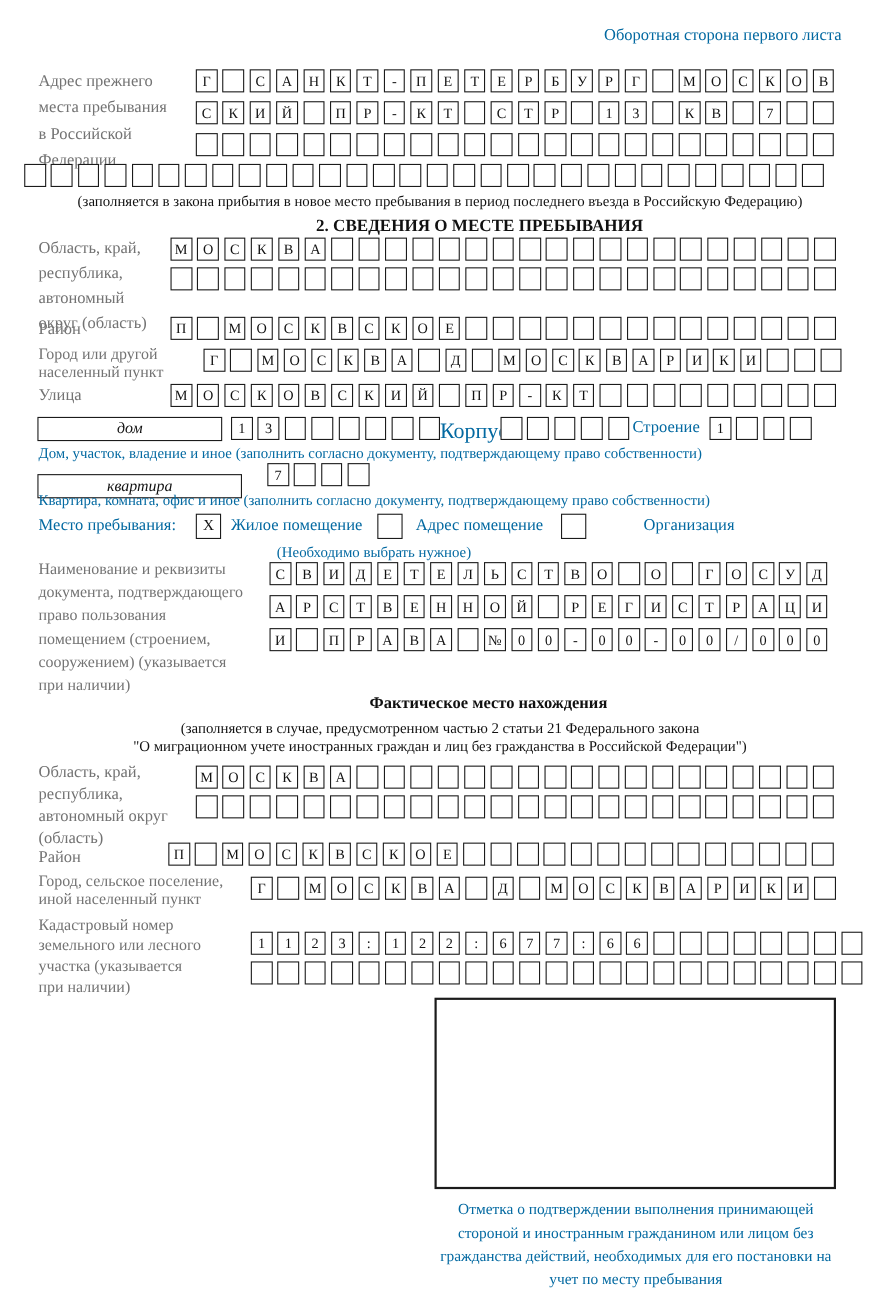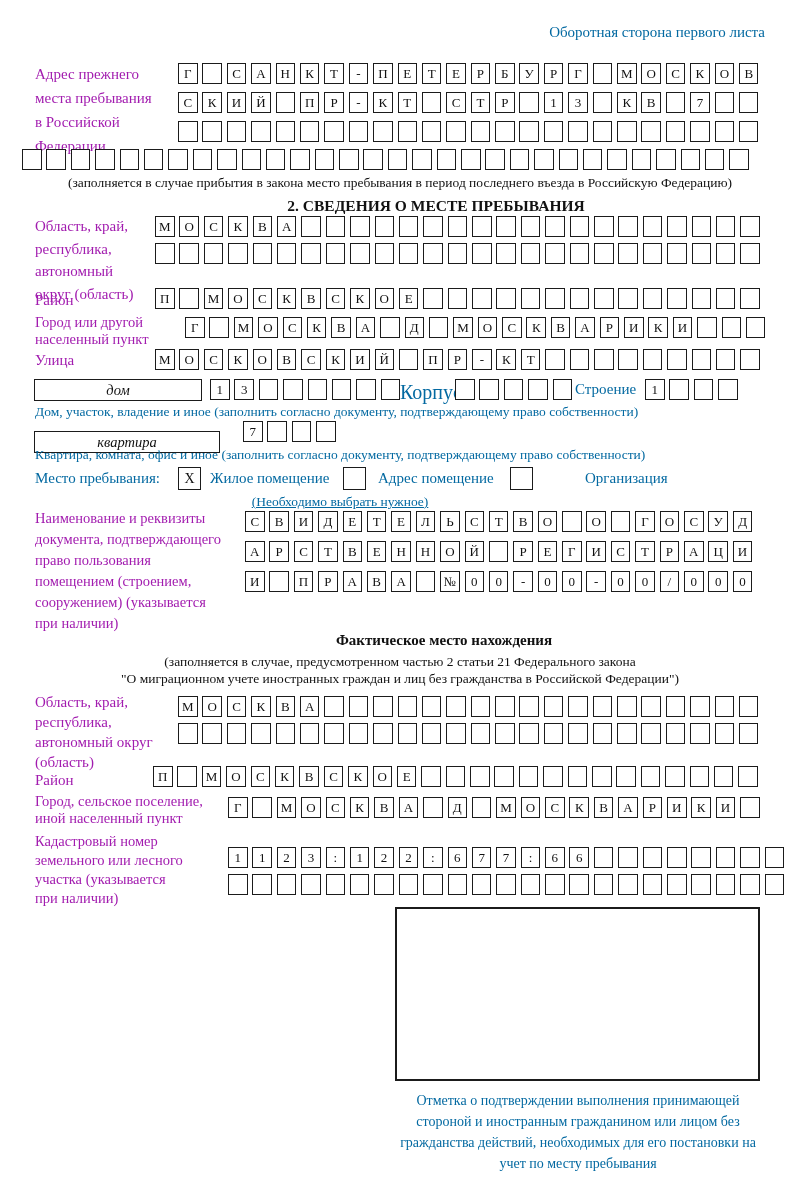--- a/index.html
+++ b/index.html
@@ -1,19 +1,19 @@
 <!DOCTYPE html>
 <html><head>
 <meta charset="utf-8">
 <style>
   html,body{margin:0;padding:0;background:#fff;}
   .page{position:relative;width:800px;height:1180px;background:#fff;
         font-family:"Liberation Serif","DejaVu Serif",serif;color:#111;overflow:hidden;}
   .abs{position:absolute;}
-  .label{font-size:15px;line-height:24px;white-space:pre-line;color:#a21caf;}
+  .label{font-size:15px;line-height:24px;white-space:pre-line;color:#737373;}
   .label.tight{line-height:17px;font-size:14.5px;}
   .caption{font-size:13.5px;color:#0369a1;}
   .hdr{font-weight:bold;font-size:15.5px;text-align:center;width:100%;padding-left:36px;}
   .note{font-size:13.5px;text-align:center;width:100%;}
   .cellrow{display:flex;gap:4.9px;}
   .cell{box-sizing:border-box;width:19.5px;height:21px;border:1.7px solid #1b1b1b;
         display:flex;align-items:center;justify-content:center;
         font-size:13px;line-height:1;background:#fff;}
   .widebox{box-sizing:border-box;border:1.8px solid #1b1b1b;height:22px;
         display:flex;align-items:center;justify-content:center;font-size:14.5px;background:#fff;font-style:italic;}
@@ -137,21 +137,21 @@
       <span class="cell"></span>
       <span class="cell"></span>
       <span class="cell"></span>
       <span class="cell"></span>
       <span class="cell"></span>
       <span class="cell"></span>
       <span class="cell"></span>
       <span class="cell"></span>
       <span class="cell"></span>
     </div>
-  <div class="abs note" style="left:0;top:175px;">(заполняется в случае прибытия в закона место пребывания в период последнего въезда в Российскую Федерацию)</div>
+  <div class="abs note" style="left:0;top:175px;">(заполняется в закона прибытия в новое место пребывания в период последнего въезда в Российскую Федерацию)</div>
 
   <div class="abs hdr" style="left:0;top:197px;">2. СВЕДЕНИЯ О МЕСТЕ ПРЕБЫВАНИЯ</div>
 
   <div class="abs label" style="left:35px;top:215px;line-height:22.5px;">Область, край,
 республика,
 автономный
 округ (область)</div>
   <div class="abs cellrow" style="left:155px;top:216px">
       <span class="cell">М</span>
       <span class="cell">О</span>
@@ -331,21 +331,21 @@
     </div>
   <div class="abs caption" style="left:35px;top:447px;">Квартира, комната, офис и иное (заполнить согласно документу, подтверждающему право собственности)</div>
 
   <div class="abs caption" style="left:35px;top:470px;font-size:15px;">Место пребывания:</div>
   <div class="abs chk" style="left:178px;top:467px;">X</div>
   <div class="abs caption" style="left:210px;top:470px;font-size:15px;">Жилое помещение</div>
   <div class="abs chk" style="left:343px;top:467px;"></div>
   <div class="abs caption" style="left:378px;top:470px;font-size:15px;">Адрес помещение</div>
   <div class="abs chk" style="left:510px;top:467px;"></div>
   <div class="abs caption" style="left:557px;top:470px;font-size:15px;margin-left:28px;">Организация</div>
-  <div class="abs caption ctr" style="left:180px;top:494px;width:320px;text-decoration:underline;">(Необходимо выбрать нужное)</div>
+  <div class="abs caption ctr" style="left:180px;top:494px;width:320px;">(Необходимо выбрать нужное)</div>
 
   <div class="abs label" style="left:35px;top:508px;line-height:21px;font-size:14.5px;">Наименование и реквизиты
 документа, подтверждающего
 право пользования
 помещением (строением,
 сооружением) (указывается
 при наличии)</div>
   <div class="abs cellrow" style="left:245px;top:511px">
       <span class="cell">С</span>
       <span class="cell">В</span>

